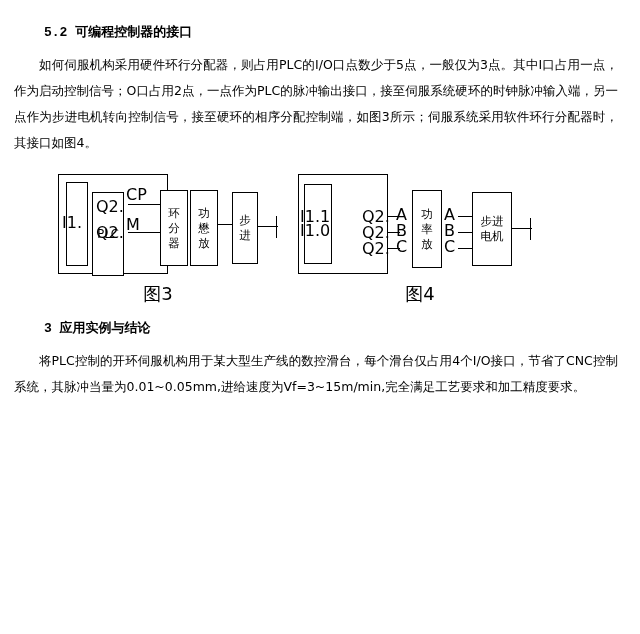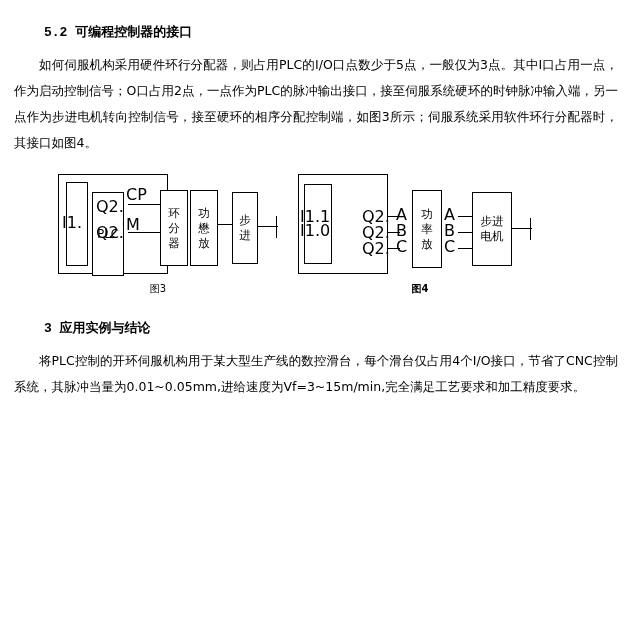--- a/index.html
+++ b/index.html
@@ -64,21 +64,21 @@
     align-items: center;
     justify-content: center;
     background: #fff;
   }
   .fig-line {
     position: absolute;
     background: #000;
   }
   .fig-caption {
     position: absolute;
-    font-size: 10px;
+    font-size: 18px;
     text-align: center;
   }
   .lbl {
     position: absolute;
     font-size: 16px;
     line-height: 13px;
     text-align: left;
     white-space: nowrap;
   }
   .vstack span { display: block; }
@@ -178,21 +178,21 @@
     <div class="fig-line" style="left:458px; top:82px; width:14px; height:1px;"></div>
 
     <div class="fig-box vstack" style="left:472px; top:26px; width:40px; height:74px;">
       <span>步进</span>
       <span>电机</span>
     </div>
 
     <div class="fig-line" style="left:512px; top:62px; width:20px; height:1px;"></div>
     <div class="fig-line" style="left:530px; top:52px; width:1px; height:22px;"></div>
 
-    <div class="fig-caption" style="left:380px; top:116px; width:80px;font-weight:bold;">图4</div>
+    <div class="fig-caption" style="left:380px; top:116px; width:80px;">图4</div>
   </div>
 
   <div class="spacer-10"></div>
 
   <h2 class="section">3  应用实例与结论</h2>
 
   <div class="spacer-6"></div>
 
   <p class="body-text indent">将PLC控制的开环伺服机构用于某大型生产线的数控滑台，每个滑台仅占用4个I/O接口，节省了CNC控制系统，其脉冲当量为0.01~0.05mm,进给速度为Vf=3~15m/min,完全满足工艺要求和加工精度要求。</p>
 

